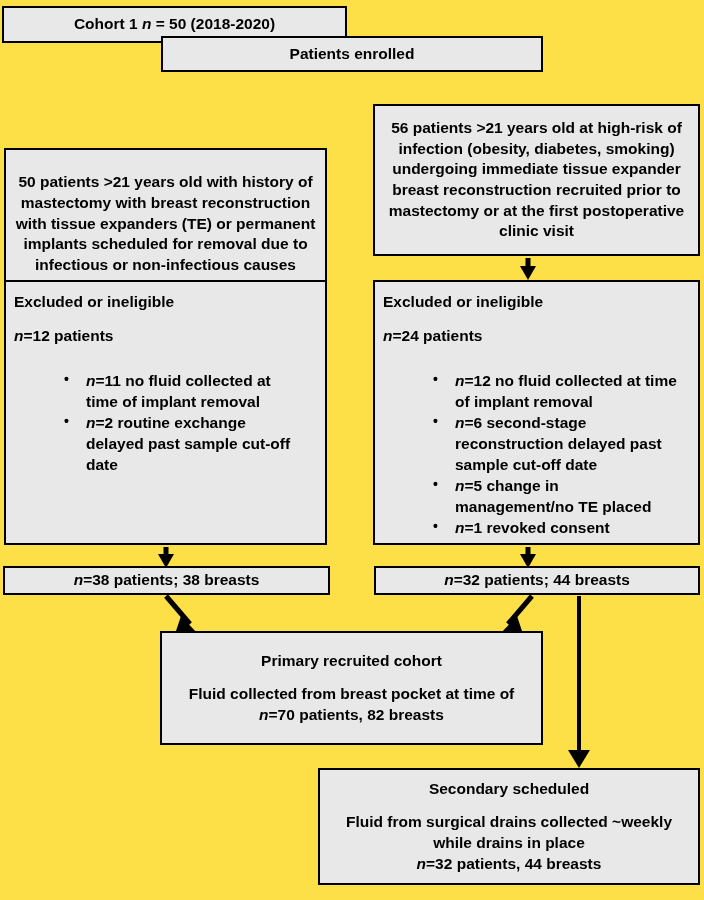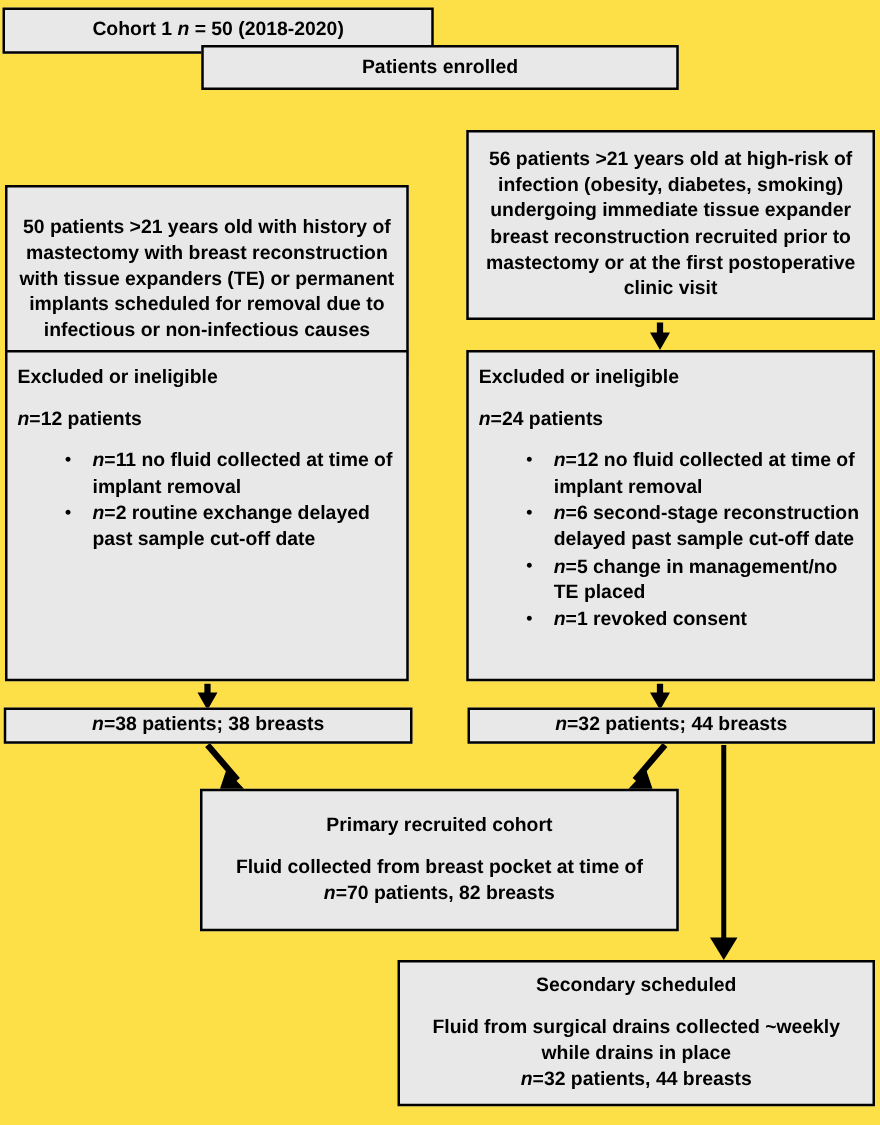--- a/index.html
+++ b/index.html
@@ -42,21 +42,21 @@
   .box .pad {
     padding: 4px 8px;
     width: 100%;
     box-sizing: border-box;
   }
   .box .pad.tight { padding: 2px 6px; }
   .it { font-style: italic; }
   .title-line { margin: 0 0 0 0; }
   .gap { height: 13px; }
   ul.bullets {
-    margin: 0;
+    margin: 12px;
     padding: 0 0 0 36px;
     list-style: none;
   }
   ul.bullets li {
     position: relative;
     margin: 0 0 1px 0;
     padding-left: 24px;
     text-align: left;
   }
   ul.bullets li::before {

